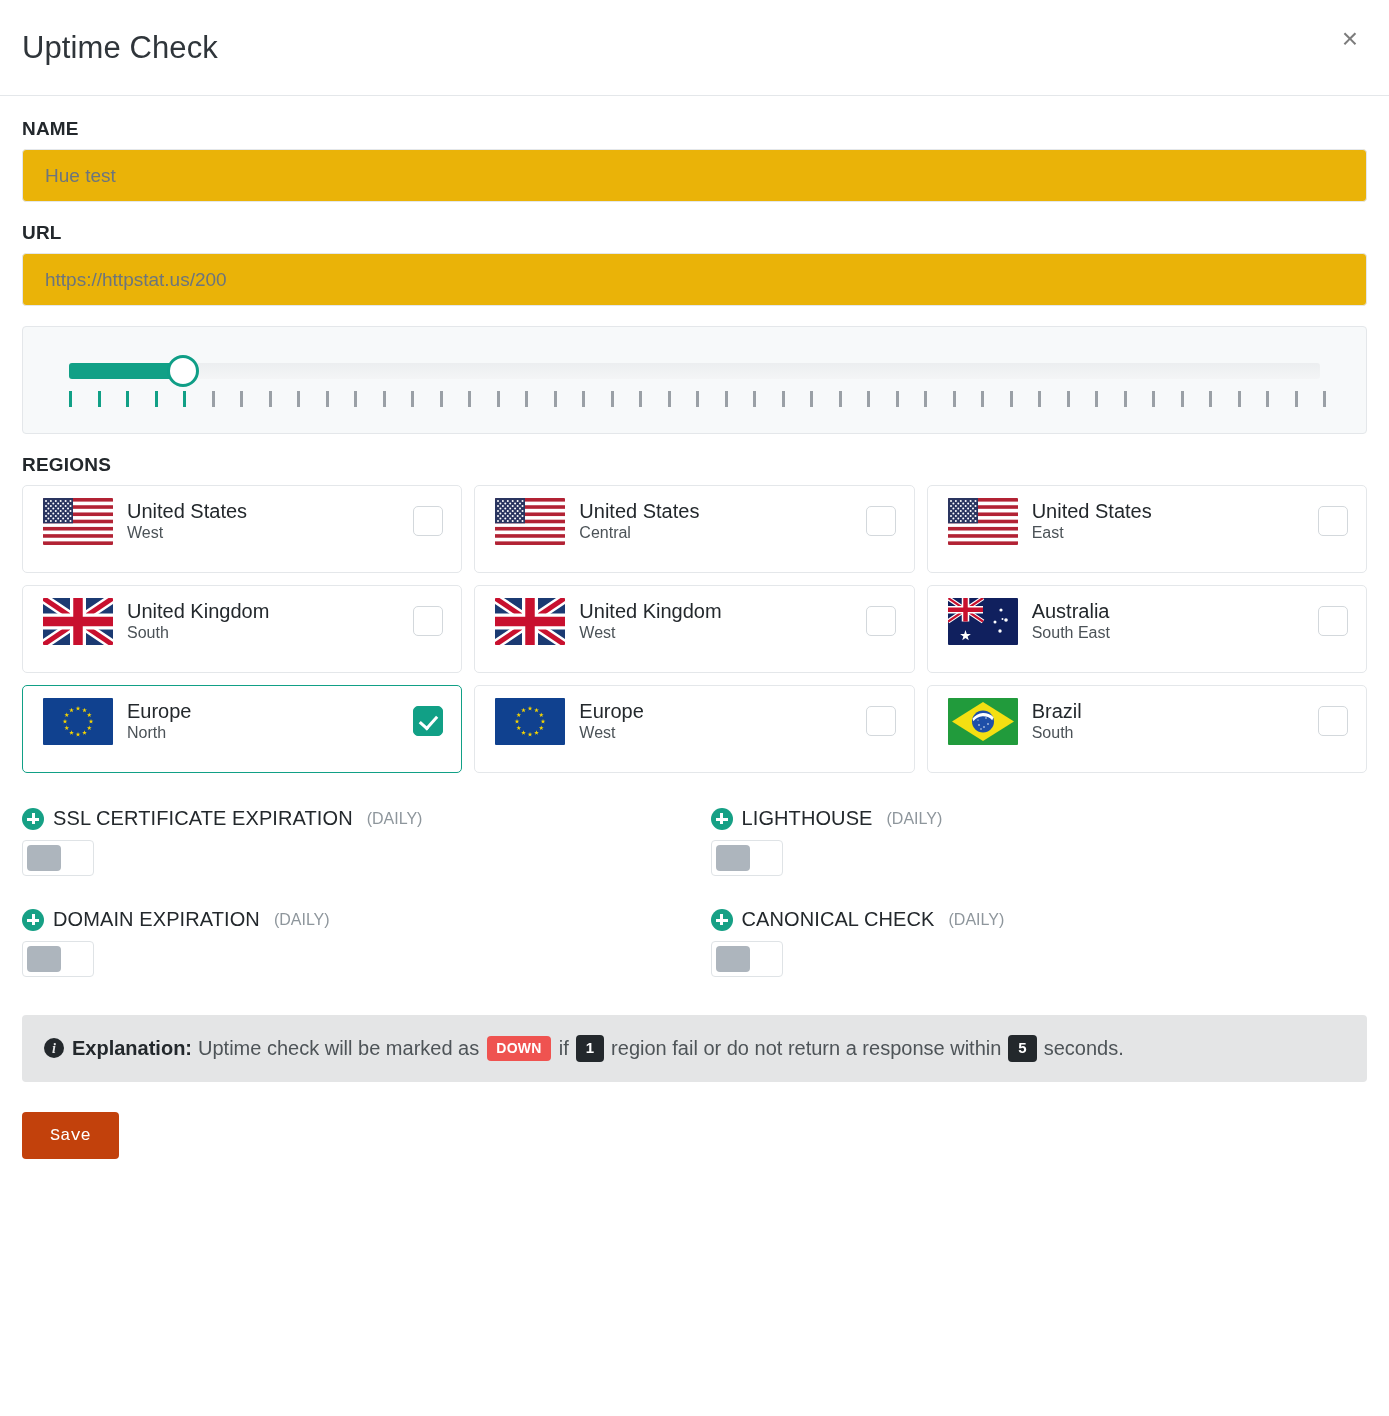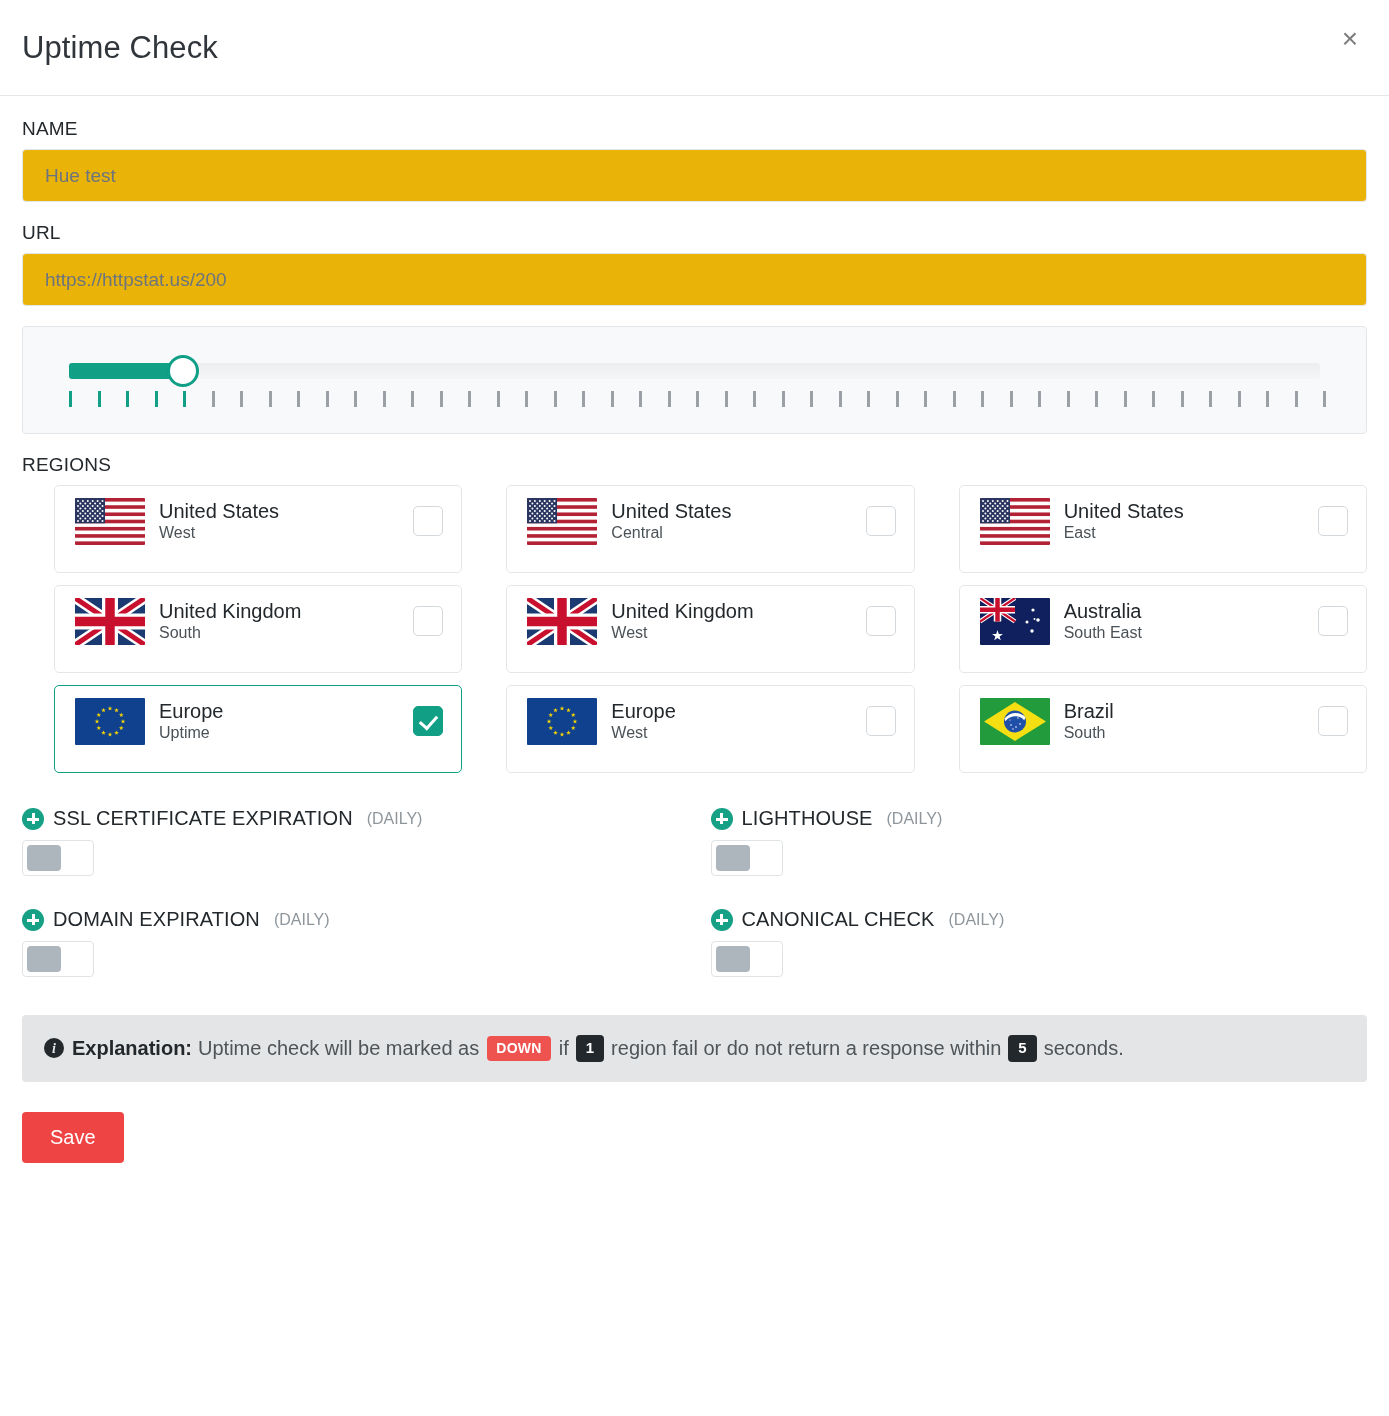--- a/index.html
+++ b/index.html
@@ -35,21 +35,21 @@
     background: transparent; border: none;
     cursor: pointer; padding: 0;
     font-family: "Liberation Sans", sans-serif;
   }
 
   
   .modal-body { padding: 22px 22px 0 22px; }
 
   .field-label {
     font-size: 19px;
-    font-weight: 400;
+    font-weight: 700;
     color: #23282c;
     letter-spacing: .2px;
     margin: 0 0 9px 0;
     display: block;
   }
   .text-input {
     width: 100%;
     height: 53px;
     border: 1px solid #e4e7ea;
     border-radius: 4px;
@@ -118,21 +118,20 @@
   }
   .region-card {
     border: 1px solid #e4e7ea;
     border-radius: 5px;
     background: #fff;
     height: 88px;
     display: flex;
     align-items: center;
     padding: 0 18px 16px 20px;
     cursor: pointer;
-    margin-left: 32px;
   }
   .region-card.selected { border-color: #11a086; }
   .flag {
     width: 70px; height: 47px;
     flex: 0 0 70px;
     border-radius: 1px;
     overflow: hidden;
     margin-right: 14px;
   }
   .flag svg { display: block; width: 70px; height: 47px; }
@@ -255,26 +254,26 @@
     font-size: 15px;
     font-weight: bold;
     border-radius: 4px;
     padding: 5px 10px;
     margin: 0 7px;
   }
 
   
   .footer { padding: 30px 22px 24px 22px; }
   .save-btn {
-    background: #ef4444;
+    background: #c2410c;
     color: #ffffff;
     border: none;
     border-radius: 4px;
-    font-size: 20px;
-    font-family: Liberation Sans, sans-serif;
+    font-size: 17px;
+    font-family: Liberation Mono, monospace;
     padding: 14px 28px;
     cursor: pointer;
   }
 </style>
 </head>
 <body>
 
 <div class="modal-header">
   <div class="modal-title">Uptime Check</div>
   <button class="close-btn">×</button>
@@ -637,21 +636,21 @@
               <path transform="translate(35,36.5) scale(0.28)" fill="#f5d400" d="M0,-9 L2.1,-2.8 8.6,-2.8 3.3,1.1 5.3,7.3 0,3.4 -5.3,7.3 -3.3,1.1 -8.6,-2.8 -2.1,-2.8 Z"></path>
               <path transform="translate(28.499999999999996,34.7583302491977) scale(0.28)" fill="#f5d400" d="M0,-9 L2.1,-2.8 8.6,-2.8 3.3,1.1 5.3,7.3 0,3.4 -5.3,7.3 -3.3,1.1 -8.6,-2.8 -2.1,-2.8 Z"></path>
               <path transform="translate(23.741669750802302,30.000000000000004) scale(0.28)" fill="#f5d400" d="M0,-9 L2.1,-2.8 8.6,-2.8 3.3,1.1 5.3,7.3 0,3.4 -5.3,7.3 -3.3,1.1 -8.6,-2.8 -2.1,-2.8 Z"></path>
               <path transform="translate(22,23.5) scale(0.28)" fill="#f5d400" d="M0,-9 L2.1,-2.8 8.6,-2.8 3.3,1.1 5.3,7.3 0,3.4 -5.3,7.3 -3.3,1.1 -8.6,-2.8 -2.1,-2.8 Z"></path>
               <path transform="translate(23.7416697508023,17) scale(0.28)" fill="#f5d400" d="M0,-9 L2.1,-2.8 8.6,-2.8 3.3,1.1 5.3,7.3 0,3.4 -5.3,7.3 -3.3,1.1 -8.6,-2.8 -2.1,-2.8 Z"></path>
               <path transform="translate(28.499999999999993,12.241669750802302) scale(0.28)" fill="#f5d400" d="M0,-9 L2.1,-2.8 8.6,-2.8 3.3,1.1 5.3,7.3 0,3.4 -5.3,7.3 -3.3,1.1 -8.6,-2.8 -2.1,-2.8 Z"></path>
   </svg>
           </span>
        <span class="region-text">
          <span class="region-country">Europe</span><br>
-         <span class="region-sub">Uptime</span>
+         <span class="region-sub">North</span>
        </span>
        <span class="region-check checked"></span>
         </div>
         <div class="region-card">
           <span class="flag">
             <svg viewBox="0 0 70 47" preserveAspectRatio="none">
     <rect width="70" height="47" fill="#10418f"></rect>
     <path transform="translate(35,10.5) scale(0.28)" fill="#f5d400" d="M0,-9 L2.1,-2.8 8.6,-2.8 3.3,1.1 5.3,7.3 0,3.4 -5.3,7.3 -3.3,1.1 -8.6,-2.8 -2.1,-2.8 Z"></path>
               <path transform="translate(41.5,12.241669750802297) scale(0.28)" fill="#f5d400" d="M0,-9 L2.1,-2.8 8.6,-2.8 3.3,1.1 5.3,7.3 0,3.4 -5.3,7.3 -3.3,1.1 -8.6,-2.8 -2.1,-2.8 Z"></path>
               <path transform="translate(46.2583302491977,17) scale(0.28)" fill="#f5d400" d="M0,-9 L2.1,-2.8 8.6,-2.8 3.3,1.1 5.3,7.3 0,3.4 -5.3,7.3 -3.3,1.1 -8.6,-2.8 -2.1,-2.8 Z"></path>

